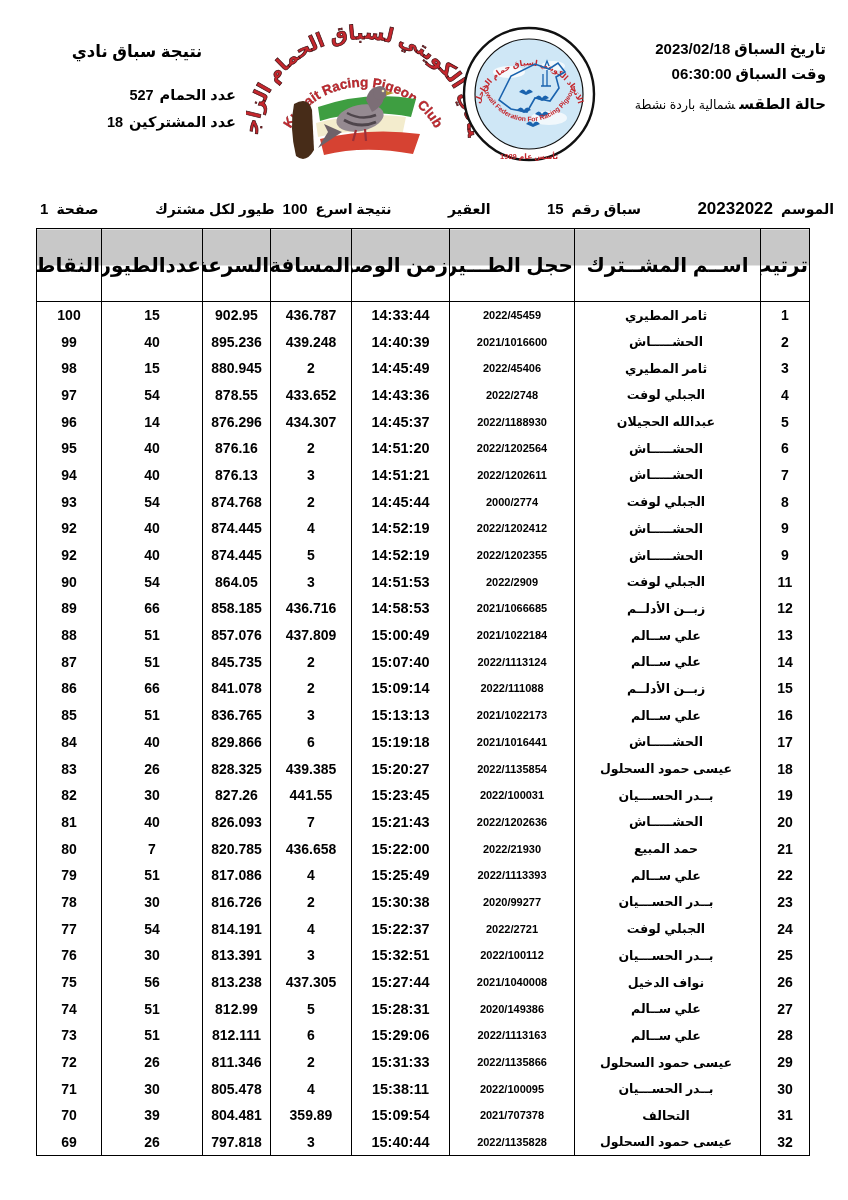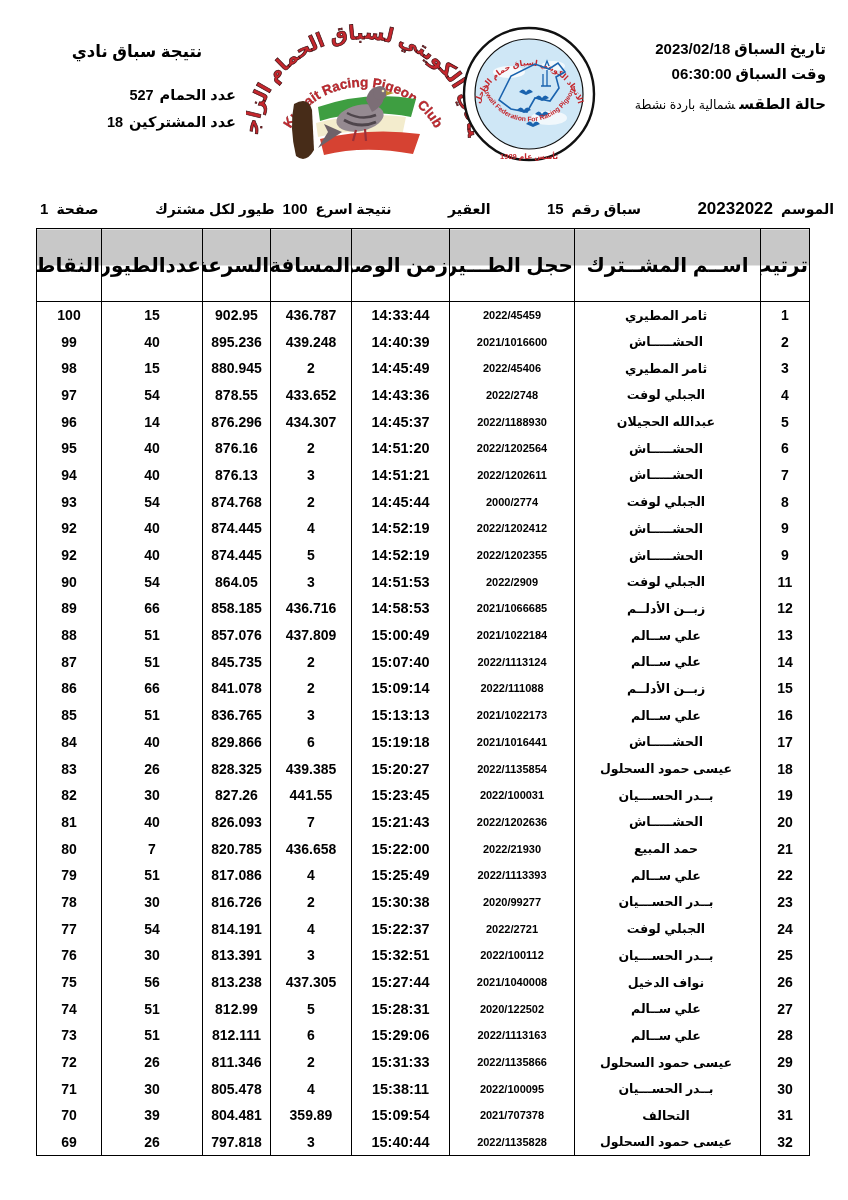--- a/index.html
+++ b/index.html
@@ -417,21 +417,21 @@
           <td class="col-ring">2021/1040008</td>
           <td class="col-arrival">15:27:44</td>
           <td class="col-distance">437.305</td>
           <td class="col-speed">813.238</td>
           <td class="col-birds">56</td>
           <td class="col-points">75</td>
         </tr>
         <tr>
           <td class="col-rank">27</td>
           <td class="col-name">علي ســالم</td>
-          <td class="col-ring">2020/122502</td>
+          <td class="col-ring">2020/149386</td>
           <td class="col-arrival">15:28:31</td>
           <td class="col-distance">5</td>
           <td class="col-speed">812.99</td>
           <td class="col-birds">51</td>
           <td class="col-points">74</td>
         </tr>
         <tr>
           <td class="col-rank">28</td>
           <td class="col-name">علي ســالم</td>
           <td class="col-ring">2022/1113163</td>

